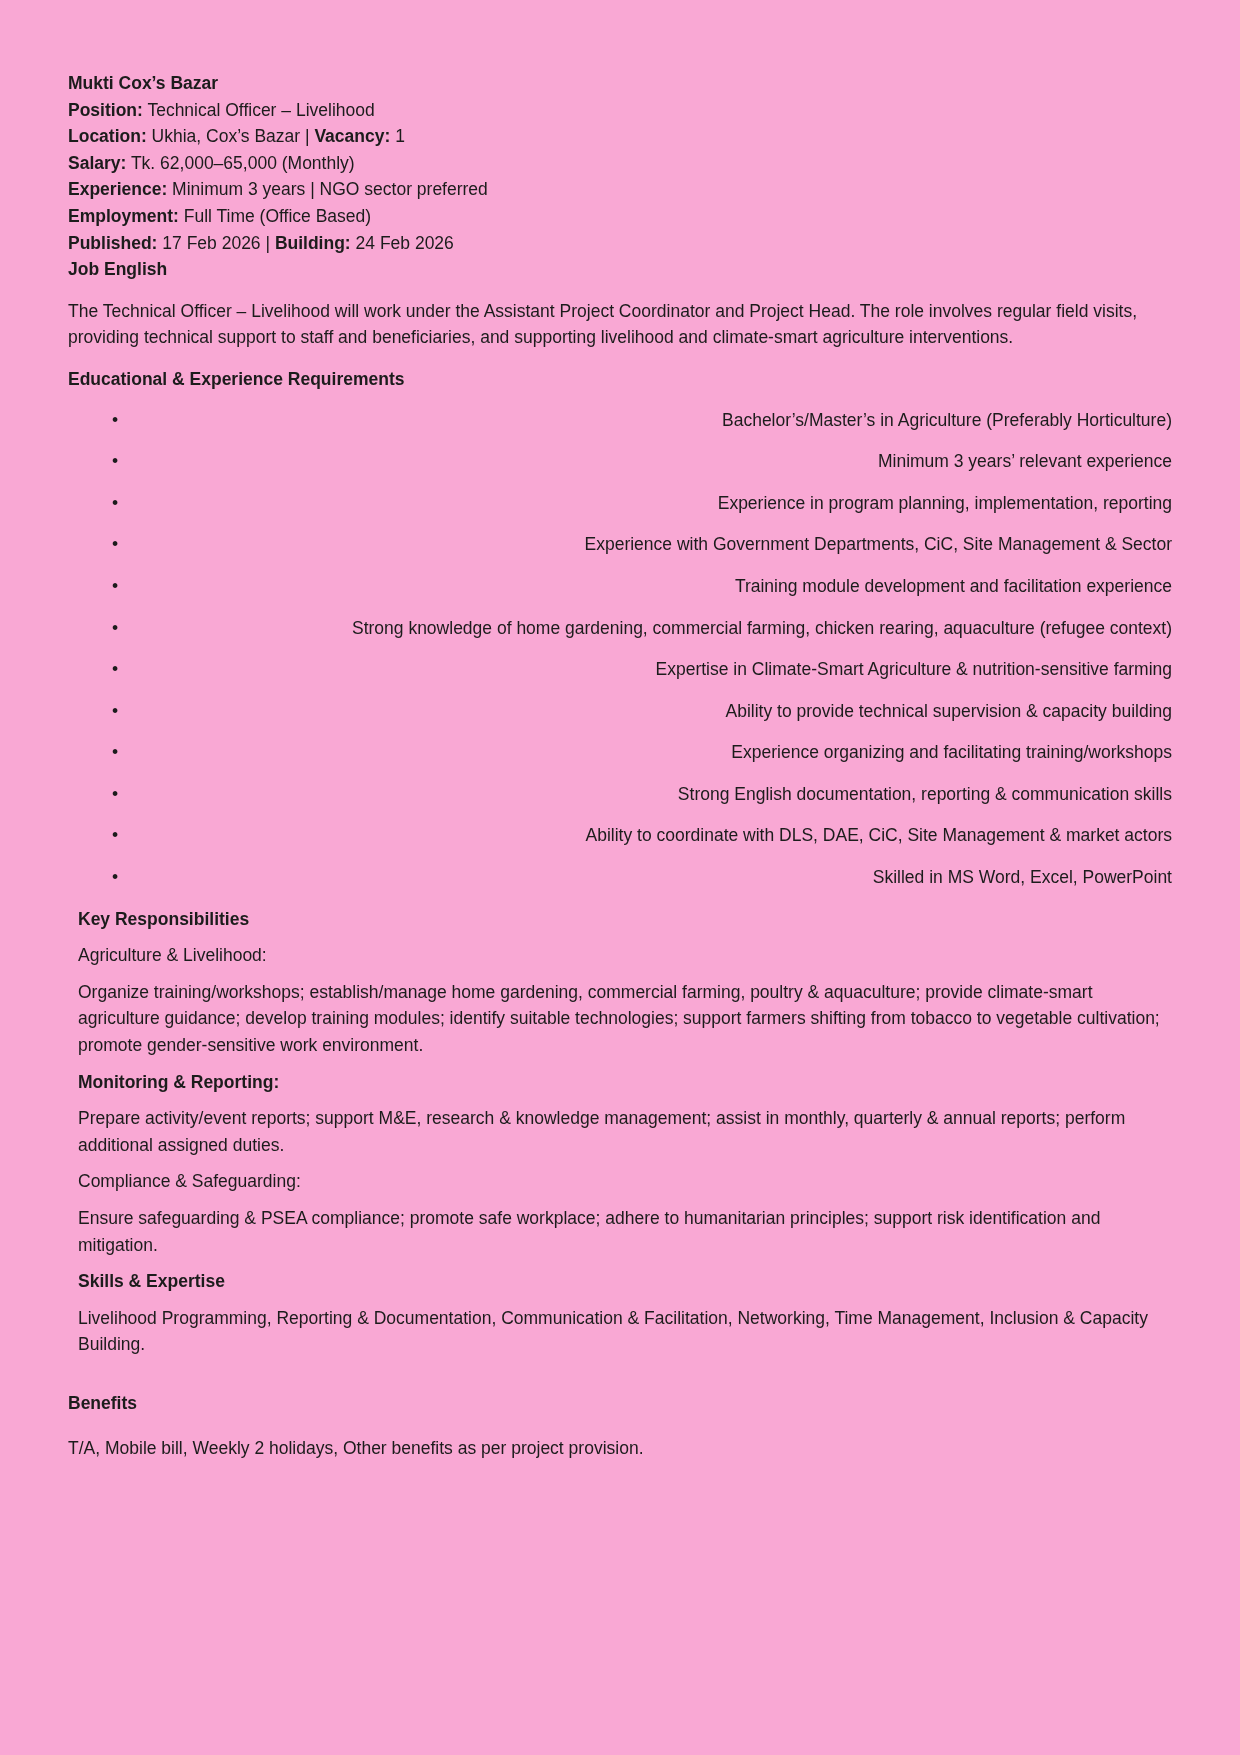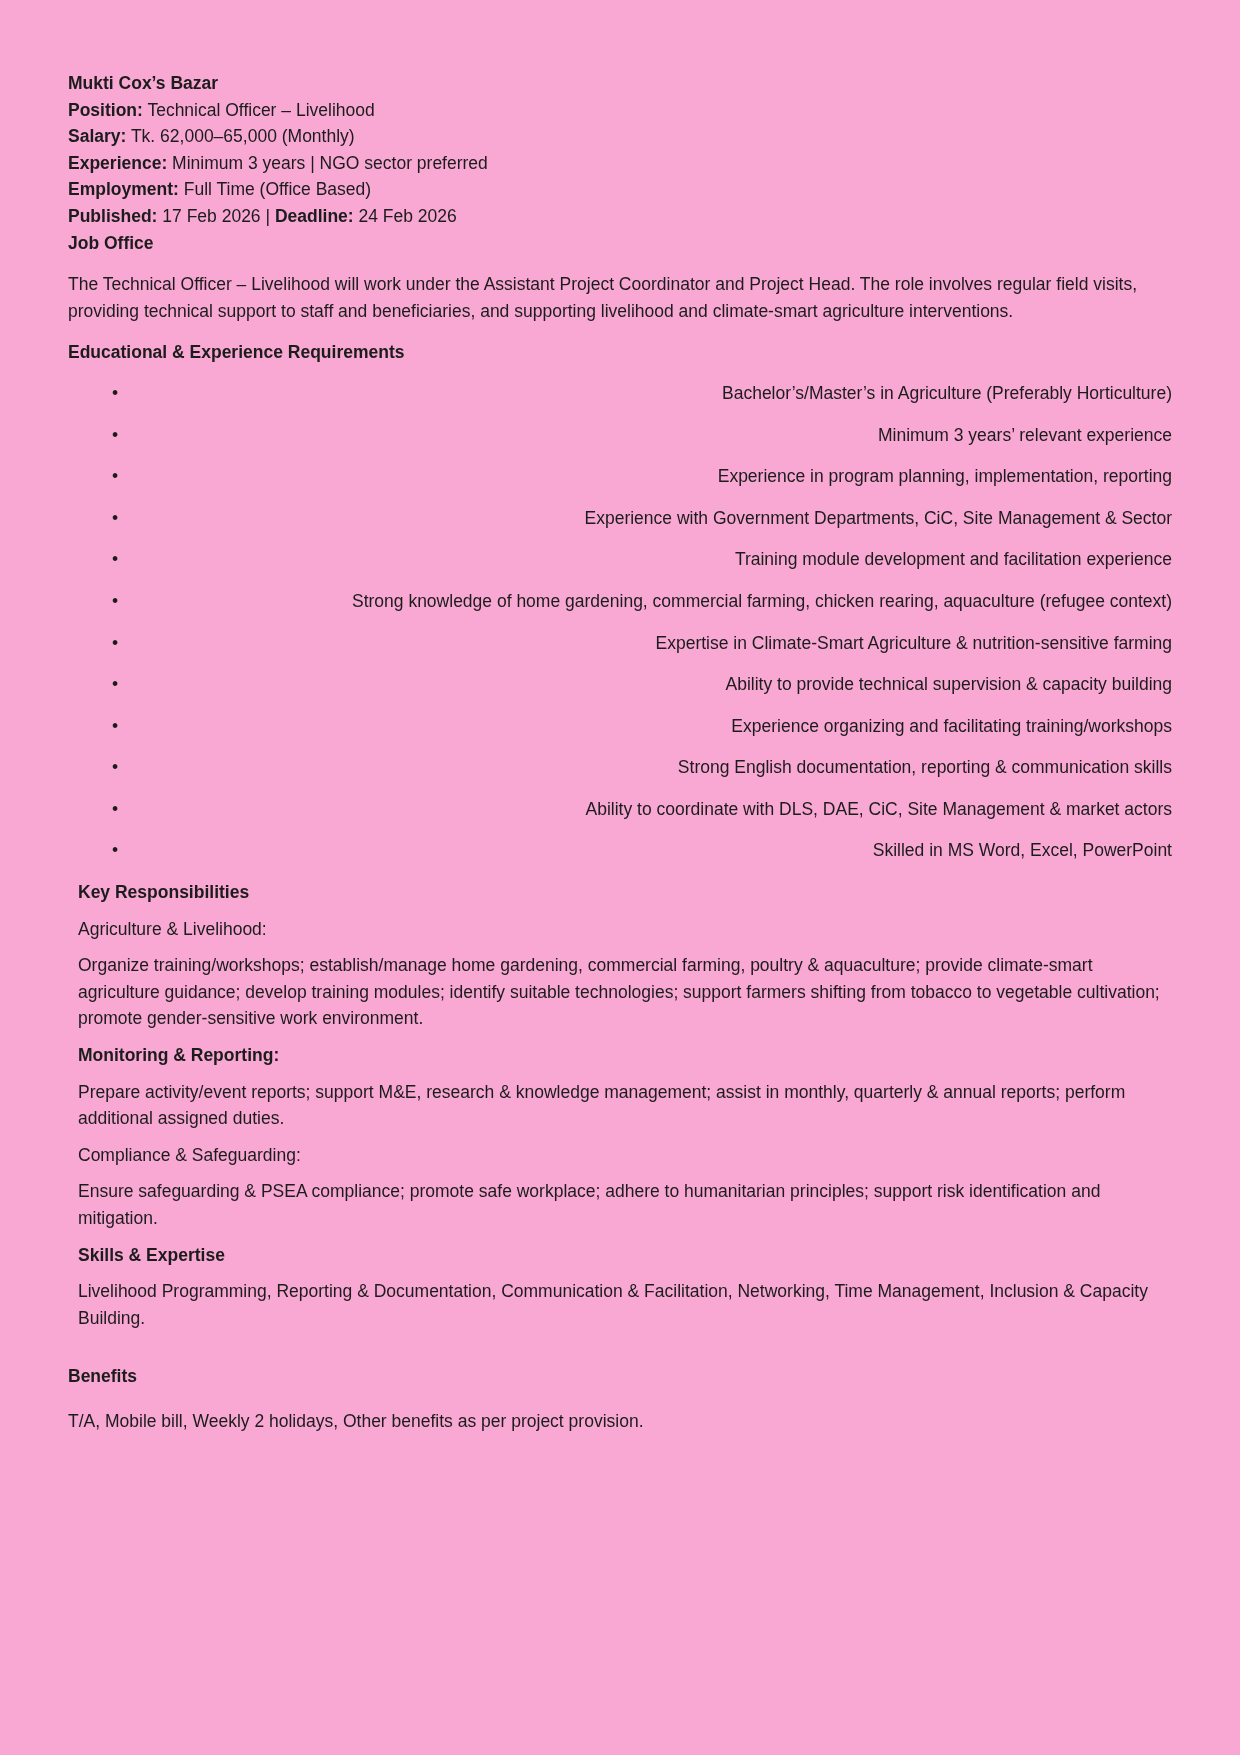--- a/index.html
+++ b/index.html
@@ -52,30 +52,31 @@
 </style>
 </head>
 <body>
 
 <div class="doc">
 
   <p class="tight bold">Mukti Cox’s Bazar</p>
 
   <p class="tight"><b>Position:</b><span> Technical Officer – Livelihood</span></p>
 
+  <p class="tight"><b>Location:</b><span> Ukhia, Cox’s Bazar | </span><b>Vacancy:</b><span> 1</span></p>
 
   <p class="tight"><b>Salary:</b><span> Tk. 62,000–65,000 (Monthly)</span></p>
 
   <p class="tight"><b>Experience:</b><span> Minimum 3 years | NGO sector preferred</span></p>
 
   <p class="tight"><b>Employment:</b><span> Full Time (Office Based)</span></p>
 
-  <p class="tight"><b>Published:</b><span> 17 Feb 2026 | </span><b>Deadline:</b><span> 24 Feb 2026</span></p>
+  <p class="tight"><b>Published:</b><span> 17 Feb 2026 | </span><b>Building:</b><span> 24 Feb 2026</span></p>
 
-  <p class="tight bold">Job Office</p>
+  <p class="tight bold">Job English</p>
 
   <p class="para">The Technical Officer – Livelihood will work under the Assistant Project Coordinator and Project Head. The role involves regular field visits, providing technical support to staff and beneficiaries, and supporting livelihood and climate-smart agriculture interventions.</p>
 
   <p class="sec-heading">Educational &amp; Experience Requirements</p>
   <ul class="bullets">
     <li>Bachelor’s/Master’s in Agriculture (Preferably Horticulture)</li>
     <li>Minimum 3 years’ relevant experience</li>
     <li>Experience in program planning, implementation, reporting</li>
     <li>Experience with Government Departments, CiC, Site Management &amp; Sector</li>
     <li>Training module development and facilitation experience</li>

